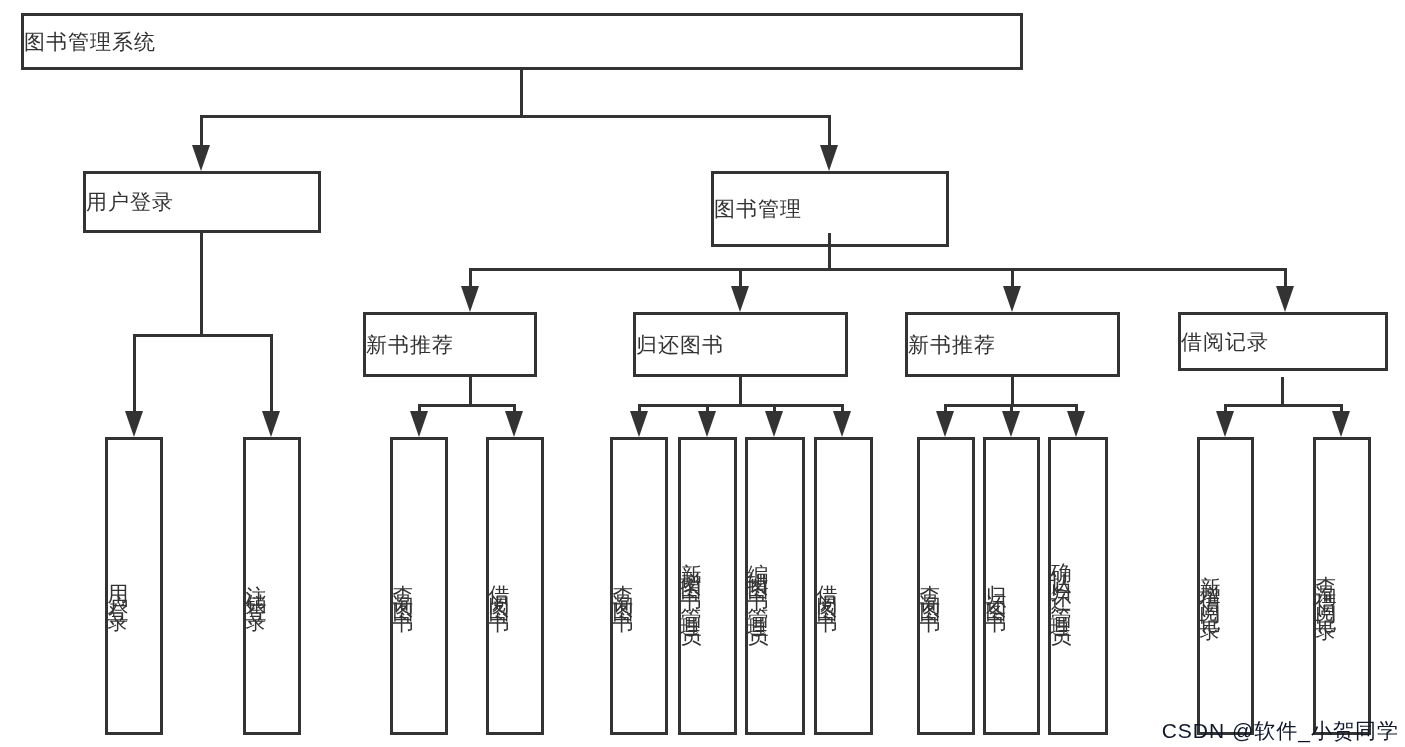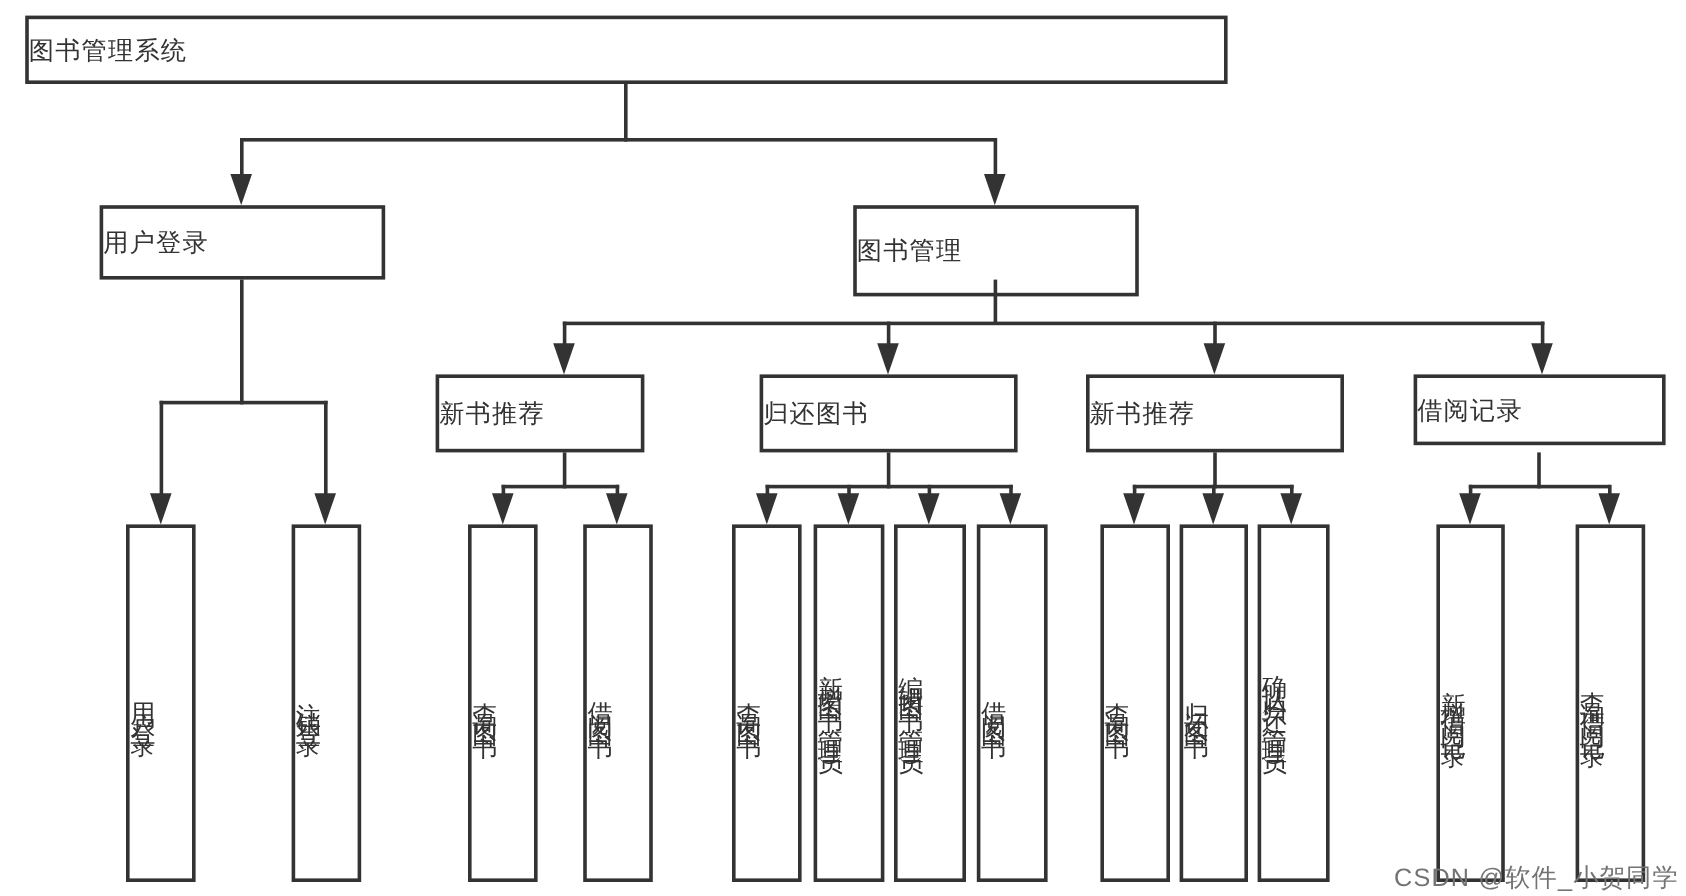--- a/index.html
+++ b/index.html
@@ -17,21 +17,21 @@
     line-height:1;white-space:nowrap;
   }
   .vline{position:absolute;width:3px;background:#333333;}
   .hline{position:absolute;height:3px;background:#333333;}
   .arrow{
     position:absolute;width:0;height:0;
     border-left:9px solid transparent;border-right:9px solid transparent;
     border-top:26px solid #333333;
   }
   #watermark{
-    position:absolute;right:6px;bottom:2px;font-size:21px;color:#737373;
+    position:absolute;right:6px;bottom:2px;font-size:21px;color:#0f172a;
     letter-spacing:1px;white-space:nowrap;
   }
 </style>
 </head>
 <body>
 
 <div id="canvas">
 
   <div class="box" style="left:21px;top:13px;width:1002px;height:57px;">
     <span class="lbl">图书管理系统</span>

